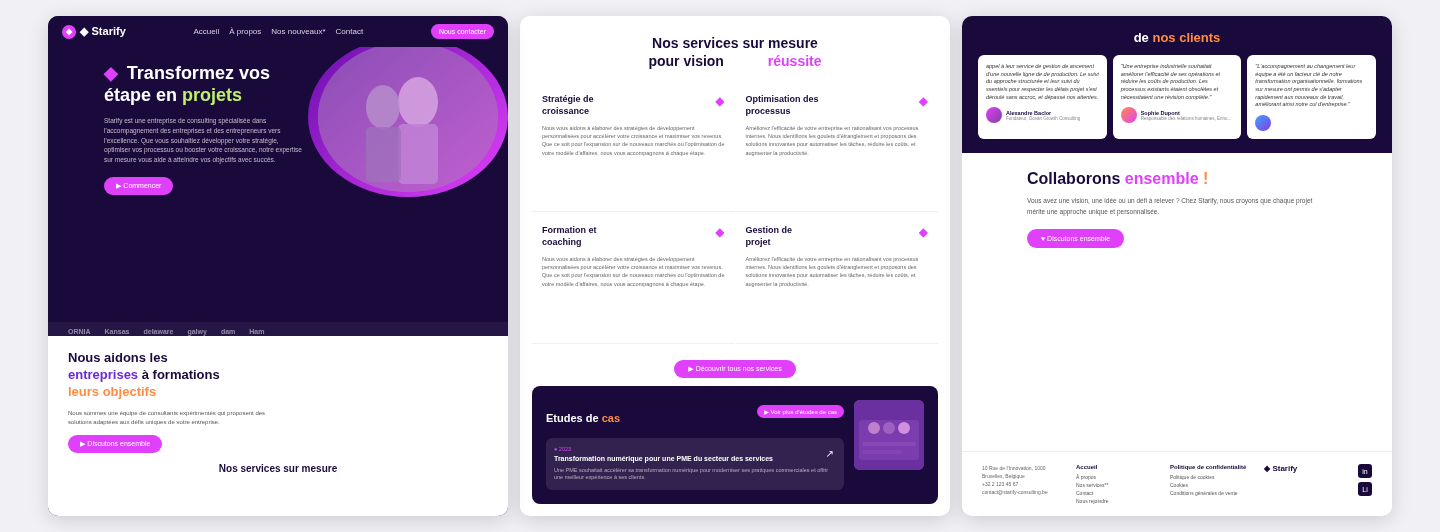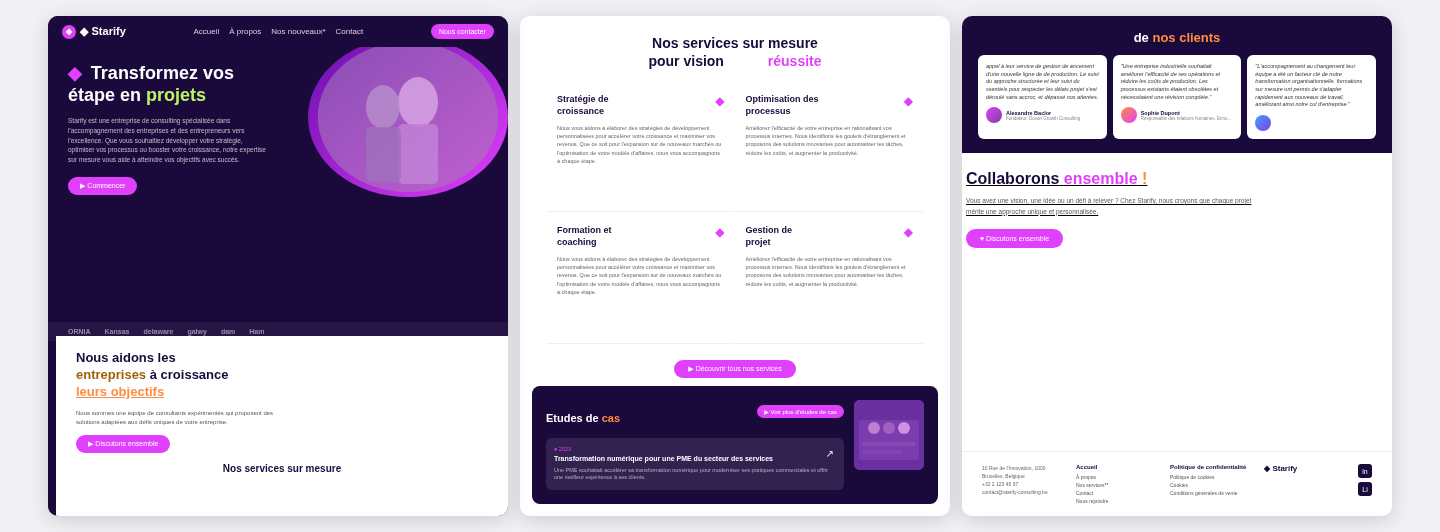--- a/index.html
+++ b/index.html
@@ -80,20 +80,21 @@
       background: #e040fb;
       color: white;
       font-size: 7px;
       padding: 4px 8px;
       border-radius: 10px;
     }
 
     .hero-section {
       position: relative;
       padding: 16px 20px 10px;
+      margin-left: 36px;
     }
 
     .hero-title {
       color: white;
       font-size: 18px;
       font-weight: 800;
       line-height: 1.2;
       margin-bottom: 10px;
       z-index: 10;
       position: relative;
@@ -151,40 +152,39 @@
       position: relative;
       z-index: 10;
     }
 
     .hero-bottom-section {
       background: white;
       margin: 0;
       padding: 14px 20px;
       position: absolute;
       bottom: 0;
-      left: 8px;
+      left: 0;
       right: 0;
       height: 180px;
     }
 
     .hero-bottom-title {
       font-size: 13px;
       font-weight: 800;
       color: #1a0a3c;
       line-height: 1.3;
       margin-bottom: 8px;
     }
 
     .hero-bottom-title .highlight-pink {
-      color: #a16207;
+      color: #6d28d9;
     }
 
     .hero-bottom-title .highlight-orange {
       color: #ff8c42;
-      text-decoration: underline;
     }
 
     .hero-bottom-desc {
       font-size: 6px;
       color: #555;
       line-height: 1.5;
       max-width: 220px;
     }
 
     .hero-bottom-btn {
@@ -249,21 +249,21 @@
     .middle-header-title .highlight {
       color: #e040fb;
       padding-left: 40px;
     }
 
     .services-grid {
       display: grid;
       grid-template-columns: 1fr 1fr;
       gap: 1px;
       flex: 1;
-      padding: 0 27px;
+      padding: 0 12px;
     }
 
     .service-card {
       padding: 12px 10px;
       border-bottom: 1px solid #f0f0f0;
     }
 
     .service-card-header {
       display: flex;
       justify-content: space-between;
@@ -379,20 +379,21 @@
       text-align: center;
     }
 
     
     .panel-right {
       width: 430px;
       height: 500px;
       background: white;
       display: flex;
       flex-direction: column;
+      align-items: center;
     }
 
     .testimonials-section {
       background: #1a0a3c;
       padding: 14px 16px;
       flex: 0 0 auto;
     }
 
     .testimonials-title {
       text-align: center;
@@ -447,21 +448,20 @@
     }
 
     .testimonial-role {
       font-size: 4.5px;
       color: #888;
     }
 
     .collab-section {
       padding: 16px 4px;
       flex: 1;
-      text-decoration: underline;
     }
 
     .collab-title {
       font-size: 16px;
       font-weight: 800;
       color: #1a0a3c;
       margin-bottom: 8px;
       line-height: 1.2;
     }
 
@@ -604,21 +604,21 @@
     <span class="brand-item">delaware</span>
     <span class="brand-item">galwy</span>
     <span class="brand-item">dam</span>
     <span class="brand-item">Ham</span>
   </div>
 
   <div class="hero-bottom-section">
     <div class="hero-bottom-title">
       <span>Nous aidons les</span><br>
       <span class="highlight-pink">entreprises</span>
-      <span>à croissance</span><br>
+      <span>à formations</span><br>
       <span class="highlight-orange">leurs objectifs</span>
     </div>
     <div class="hero-bottom-desc">Nous sommes une équipe de consultants expérimentés qui proposent des solutions adaptées aux défis uniques de votre entreprise.</div>
     <div class="hero-bottom-btn">▶ Discutons ensemble</div>
     <div class="services-title-small">Nos services sur mesure</div>
   </div>
 </div>
 
 <div class="panel panel-middle">
 

